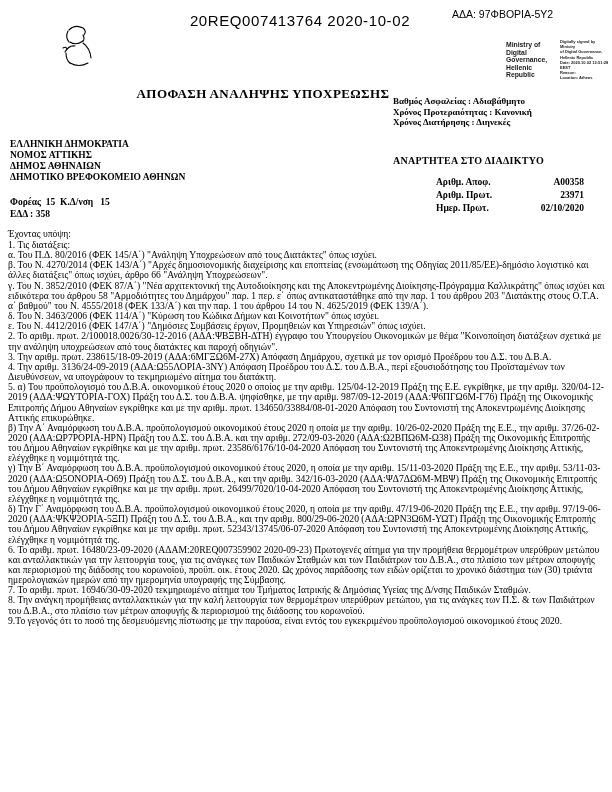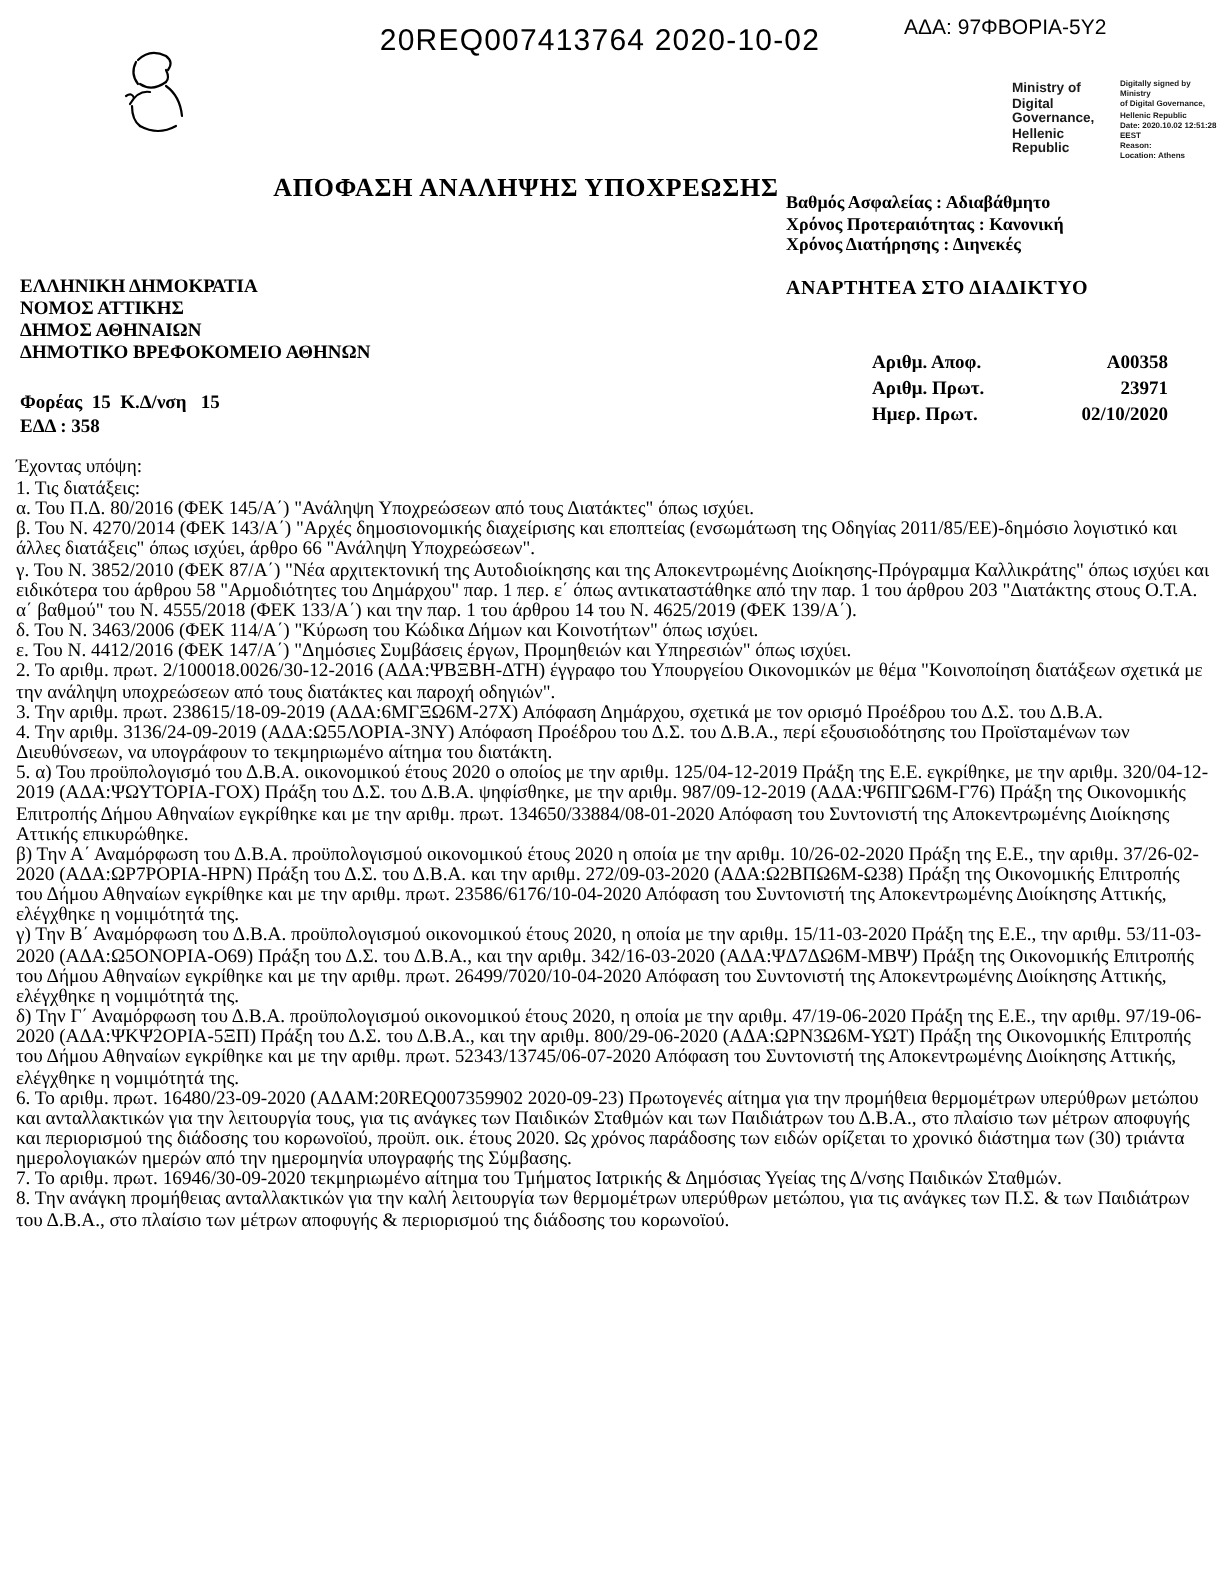--- a/index.html
+++ b/index.html
@@ -29,21 +29,21 @@
     position:absolute; top:39px; left:560px; width:50px;
     font-family:"Liberation Sans", sans-serif; font-size:4px; line-height:5.2px;
     color:#1a1a1a; font-weight:bold;
   }
   .doc-title {
     position:absolute; top:86px; left:263px; transform:translateX(-50%);
     font-size:13px; font-weight:bold; letter-spacing:0.4px; white-space:nowrap;
   }
   .classification { position:absolute; top:96px; left:393px; font-size:9px; font-weight:bold; line-height:10.6px; }
   .cls-row { white-space:nowrap; }
-  .anartitea { position:absolute; top:139px; left:393px; font-size:10px; font-weight:bold; letter-spacing:0.3px; }
+  .anartitea { position:absolute; top:155px; left:393px; font-size:10px; font-weight:bold; letter-spacing:0.3px; }
   .agency { position:absolute; top:120px; left:10px; font-size:9.5px; font-weight:bold; line-height:11px;margin-top:19px; }
   .refs { position:absolute; top:177px; left:436px; width:148px; font-size:9.5px; font-weight:bold; }
   .ref-row { display:flex; justify-content:space-between; margin-bottom:3.2px; }
   .ref-label { text-align:left; }
   .ref-value { text-align:right; }
   .foreas { position:absolute; top:197px; left:10px; font-size:9.5px; font-weight:bold; white-space:pre; }
   .edd    { position:absolute; top:209px; left:10px; font-size:9.5px; font-weight:bold; }
   .preamble { position:absolute; top:228px; left:8px; font-size:9.6px; }
   .body-text {
     position:absolute; top:240px; left:8px; width:597px;
@@ -145,15 +145,16 @@
       <p class="para">2. Το αριθμ. πρωτ. 2/100018.0026/30-12-2016 (ΑΔΑ:ΨΒΞΒΗ-ΔΤΗ) έγγραφο του Υπουργείου Οικονομικών με θέμα "Κοινοποίηση διατάξεων σχετικά με την ανάληψη υποχρεώσεων από τους διατάκτες και παροχή οδηγιών".</p>
       <p class="para">3. Την αριθμ. πρωτ. 238615/18-09-2019 (ΑΔΑ:6ΜΓΞΩ6Μ-27Χ) Απόφαση Δημάρχου, σχετικά με τον ορισμό Προέδρου του Δ.Σ. του Δ.Β.Α.</p>
       <p class="para">4. Την αριθμ. 3136/24-09-2019 (ΑΔΑ:Ω55ΛΟΡΙΑ-3ΝΥ) Απόφαση Προέδρου του Δ.Σ. του Δ.Β.Α., περί εξουσιοδότησης του Προϊσταμένων των Διευθύνσεων, να υπογράφουν το τεκμηριωμένο αίτημα του διατάκτη.</p>
       <p class="para">5. α) Του προϋπολογισμό του Δ.Β.Α. οικονομικού έτους 2020 ο οποίος με την αριθμ. 125/04-12-2019 Πράξη της Ε.Ε. εγκρίθηκε, με την αριθμ. 320/04-12-2019 (ΑΔΑ:ΨΩΥΤΟΡΙΑ-ΓΟΧ) Πράξη του Δ.Σ. του Δ.Β.Α. ψηφίσθηκε, με την αριθμ. 987/09-12-2019 (ΑΔΑ:Ψ6ΠΓΩ6Μ-Γ76) Πράξη της Οικονομικής Επιτροπής Δήμου Αθηναίων εγκρίθηκε   και με την αριθμ. πρωτ. 134650/33884/08-01-2020 Απόφαση του Συντονιστή της Αποκεντρωμένης Διοίκησης Αττικής επικυρώθηκε.</p>
       <p class="para">β) Την Α΄ Αναμόρφωση του Δ.Β.Α. προϋπολογισμού οικονομικού έτους 2020 η οποία με την αριθμ. 10/26-02-2020 Πράξη της Ε.Ε., την αριθμ. 37/26-02-2020 (ΑΔΑ:ΩΡ7ΡΟΡΙΑ-ΗΡΝ) Πράξη του Δ.Σ. του Δ.Β.Α. και την αριθμ. 272/09-03-2020 (ΑΔΑ:Ω2ΒΠΩ6Μ-Ω38) Πράξη της Οικονομικής Επιτροπής του Δήμου Αθηναίων εγκρίθηκε και με την αριθμ. πρωτ. 23586/6176/10-04-2020 Απόφαση του Συντονιστή της Αποκεντρωμένης Διοίκησης Αττικής, ελέγχθηκε η νομιμότητά της.</p>
       <p class="para">γ) Την Β΄ Αναμόρφωση του Δ.Β.Α. προϋπολογισμού οικονομικού έτους 2020, η οποία με την αριθμ. 15/11-03-2020 Πράξη της Ε.Ε., την αριθμ. 53/11-03-2020 (ΑΔΑ:Ω5ΟΝΟΡΙΑ-Ο69) Πράξη του Δ.Σ. του Δ.Β.Α., και την αριθμ. 342/16-03-2020 (ΑΔΑ:ΨΔ7ΔΩ6Μ-ΜΒΨ) Πράξη της Οικονομικής Επιτροπής του Δήμου Αθηναίων εγκρίθηκε και   με την αριθμ. πρωτ. 26499/7020/10-04-2020 Απόφαση του Συντονιστή της Αποκεντρωμένης Διοίκησης Αττικής, ελέγχθηκε η νομιμότητά της.</p>
       <p class="para">δ) Την Γ΄ Αναμόρφωση του Δ.Β.Α. προϋπολογισμού οικονομικού έτους 2020, η οποία με την αριθμ. 47/19-06-2020 Πράξη της Ε.Ε., την αριθμ. 97/19-06-2020 (ΑΔΑ:ΨΚΨ2ΟΡΙΑ-5ΞΠ) Πράξη του Δ.Σ. του Δ.Β.Α., και την αριθμ. 800/29-06-2020 (ΑΔΑ:ΩΡΝ3Ω6Μ-ΥΩΤ) Πράξη της Οικονομικής Επιτροπής του Δήμου Αθηναίων εγκρίθηκε και   με την αριθμ. πρωτ. 52343/13745/06-07-2020 Απόφαση του Συντονιστή της Αποκεντρωμένης Διοίκησης Αττικής, ελέγχθηκε η νομιμότητά της.</p>
       <p class="para">6. Το αριθμ. πρωτ. 16480/23-09-2020 (ΑΔΑΜ:20REQ007359902 2020-09-23) Πρωτογενές αίτημα για την προμήθεια θερμομέτρων υπερύθρων μετώπου και ανταλλακτικών για την λειτουργία τους, για τις ανάγκες των Παιδικών Σταθμών και των Παιδιάτρων του Δ.Β.Α., στο πλαίσιο των μέτρων αποφυγής και περιορισμού της διάδοσης του κορωνοϊού, προϋπ. οικ. έτους 2020. Ως χρόνος παράδοσης των ειδών  ορίζεται το χρονικό διάστημα των (30) τριάντα ημερολογιακών ημερών από την ημερομηνία υπογραφής της Σύμβασης.</p>
       <p class="para">7. Το  αριθμ. πρωτ. 16946/30-09-2020  τεκμηριωμένο αίτημα του Τμήματος Ιατρικής &amp; Δημόσιας Υγείας της Δ/νσης Παιδικών Σταθμών.</p>
       <p class="para">8. Την ανάγκη προμήθειας ανταλλακτικών για την καλή λειτουργία των θερμομέτρων υπερύθρων μετώπου, για τις ανάγκες των Π.Σ. &amp; των Παιδιάτρων του Δ.Β.Α., στο πλαίσιο των μέτρων αποφυγής &amp; περιορισμού της διάδοσης του κορωνοϊού.</p>
+      <p class="para">9.Το γεγονός ότι το ποσό της δεσμευόμενης πίστωσης με την παρούσα, είναι εντός του εγκεκριμένου προϋπολογισμού οικονομικού έτους 2020.</p>
     </div>
 
 </div>
 
 </body></html>

